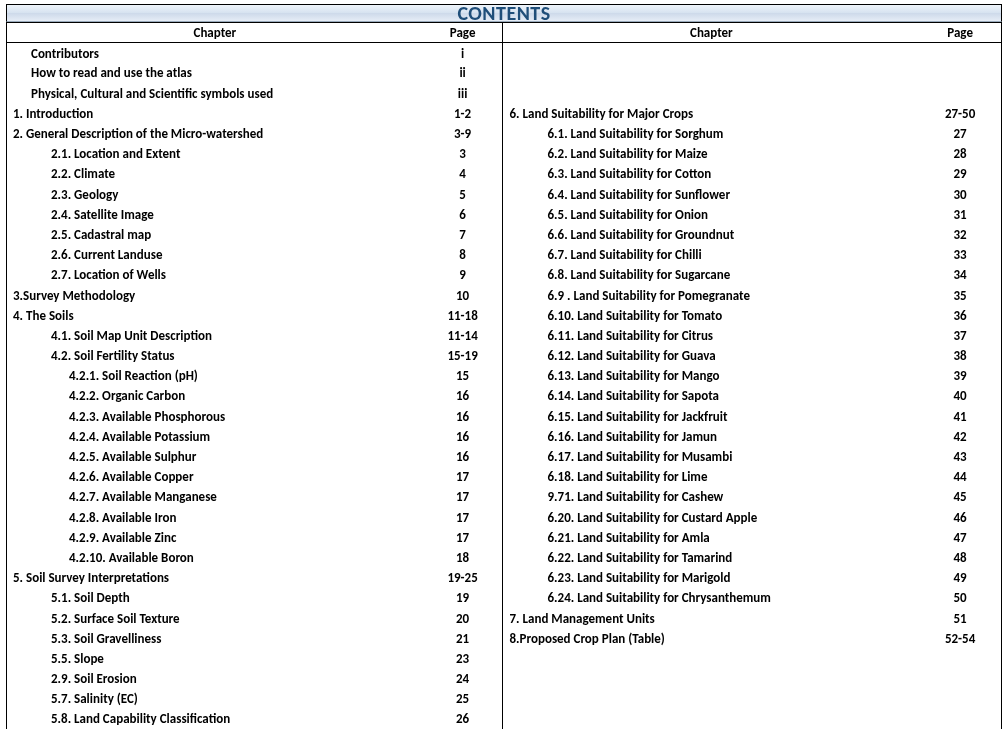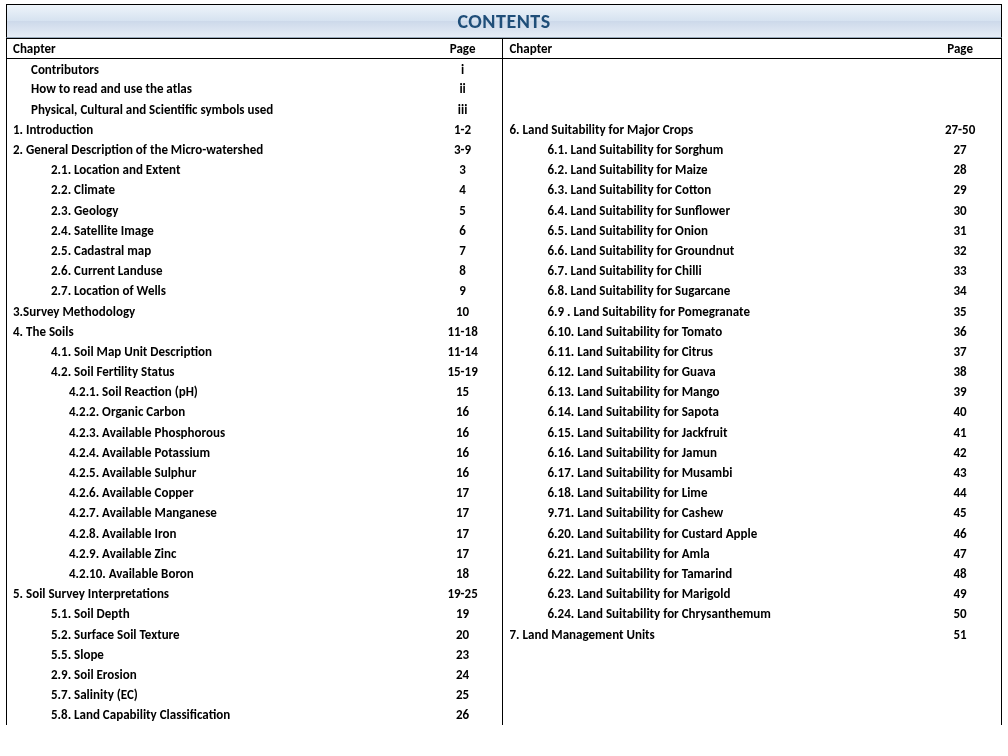--- a/index.html
+++ b/index.html
@@ -1,30 +1,30 @@
 <!DOCTYPE html>
 <html><head>
   <meta charset="utf-8">
   <style>
     * { margin:0; padding:0; box-sizing:border-box; }
     body { background:#fff; font-family:Calibri, Arial, sans-serif; font-size:13px; color:#000; font-weight:700; overflow:hidden }
     .page { width:1008px; height:756px; padding:4px 6px 0 6px; }
-    .title-bar { height:34px; background:linear-gradient(#eef4fa,#d6e2f0 50%,#cdd9ea 51%,#e6edf6); border:1px solid #000; border-bottom:1px solid #9ab; display:flex; justify-content:center; align-items:center; }
+    .title-bar { height:18px; background:linear-gradient(#eef4fa,#d6e2f0 50%,#cdd9ea 51%,#e6edf6); border:1px solid #000; border-bottom:1px solid #9ab; display:flex; justify-content:center; align-items:center; }
     .title-bar span { font-size:20px; color:#1f4e79; font-weight:700; letter-spacing:.5px; }
     table.contents { width:100%; border-collapse:collapse; table-layout:fixed; }
     table.contents col.c1 { width:415px; }
     table.contents col.c2 { width:80px; }
     table.contents col.c3 { width:415px; }
     table.contents col.c4 { width:82px; }
     table.contents td { padding:0 6px; height:20.2px; vertical-align:middle; white-space:nowrap; overflow:hidden; }
     table.contents td.leftb { border-left:1px solid #000; }
     table.contents td.rightb { border-right:1px solid #000; }
     table.contents td.page { border-right:1px solid #000; text-align:center; }
     table.contents td.chap { text-align:left; }
-    .hdr td { border-top:1px solid #000; border-bottom:1px solid #000; font-weight:700; height:21px; }
+    .hdr td { border-top:1px solid #000; border-bottom:1px solid #000; font-weight:700; text-align:center; height:21px; }
     .ind0{padding-left:6px!important}
     .ind1{padding-left:24px!important}
     .ind2{padding-left:44px!important}
     .ind3{padding-left:62px!important}
   </style>
 </head>
 <body>
 
 <div class="page">
   <div class="title-bar">
@@ -214,20 +214,26 @@
           <td class="chap ind2">6.24. Land Suitability for Chrysanthemum</td>
           <td class="page rightb">50</td>
         </tr>
         <tr>
           <td class="chap leftb ind2">5.2. Surface Soil Texture</td>
           <td class="page">20</td>
           <td class="chap ind0">7.  Land Management Units</td>
           <td class="page rightb">51</td>
         </tr>
         <tr>
+          <td class="chap leftb ind2">5.3. Soil Gravelliness</td>
+          <td class="page">21</td>
+          <td class="chap ind0">8.Proposed Crop Plan (Table)</td>
+          <td class="page rightb">52-54</td>
+        </tr>
+        <tr>
           <td class="chap leftb ind2">5.5. Slope</td>
           <td class="page">23</td>
           <td class="chap ind0"></td>
           <td class="page rightb"></td>
         </tr>
         <tr>
           <td class="chap leftb ind2">2.9. Soil Erosion</td>
           <td class="page">24</td>
           <td class="chap ind0"></td>
           <td class="page rightb"></td>

